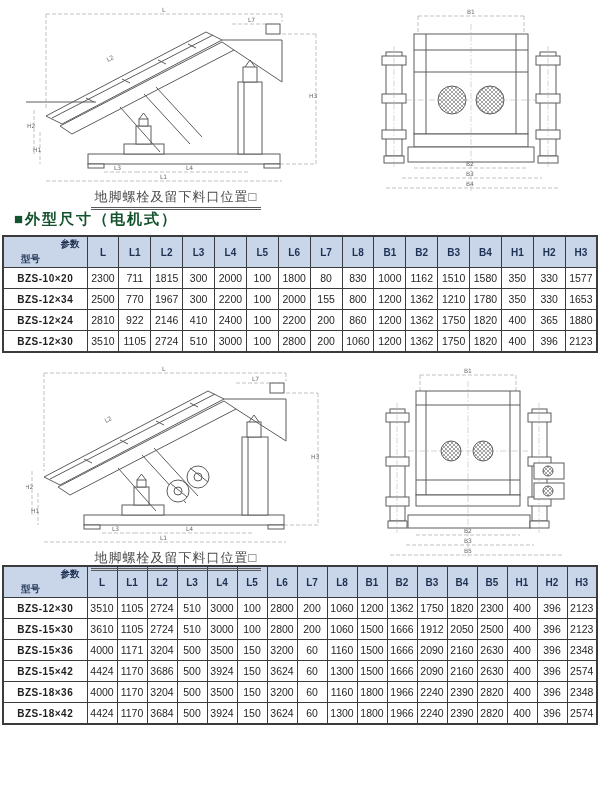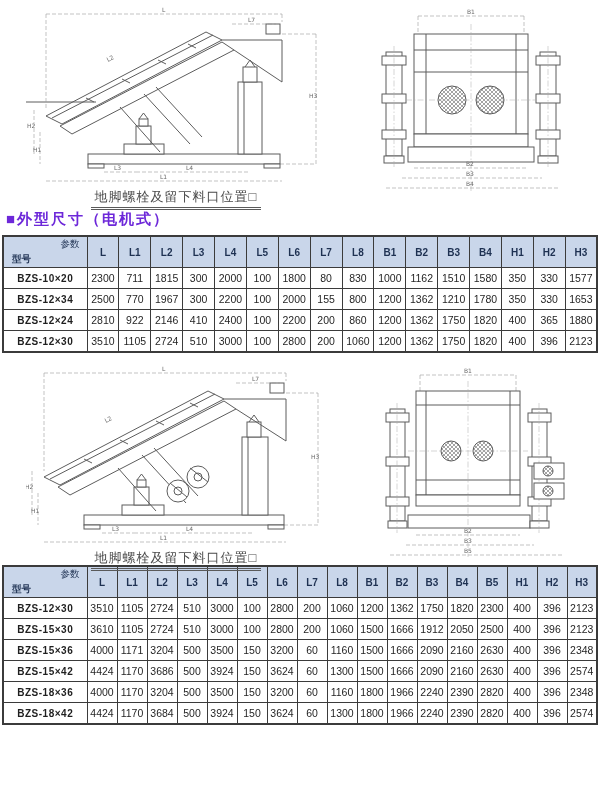--- a/index.html
+++ b/index.html
@@ -34,23 +34,24 @@
     border-bottom:3px double #5a5a5a;
     padding:0 4px 1px 4px;
     margin-top:2px;
     white-space:nowrap;
   }
 
   
   .section-heading{
     font-size:15px;
     font-weight:bold;
-    color:#6d28d9;
+    color:#14532d;
     letter-spacing:2px;
     padding:8px 0 6px 6px;
+    margin-left:8px;
   }
   .section-heading.second{padding-top:4px;}
 
   
   table.spec{
     width:596px;
     margin:0 2px;
     border-collapse:collapse;
     table-layout:fixed;
     border:2px solid #3b3b3b;
@@ -82,24 +83,24 @@
   }
   table.spec col.model-col{width:84px;}
   th.corner{
     position:relative;
     background-image:linear-gradient(to bottom right,
       transparent 48.8%, #44546a 48.8%, #44546a 51.2%, transparent 51.2%);
     background-color:#c9d6ea;
   }
   th.corner .corner-top{
     position:absolute;top:1px;right:7px;
-    font-size:9.5px;font-weight:normal;color:#1e3152;
+    font-size:9.5px;font-weight:bold;color:#1e3152;
   }
   th.corner .corner-bottom{
-    position:absolute;bottom:1px;left:8px;
+    position:absolute;bottom:1px;left:17px;
     font-size:9.5px;font-weight:bold;color:#1e3152;
   }
 </style>
 </head>
 <body>
 
 <div class="page">
 
   <div class="drawing-row" style="height:202px;">
 

